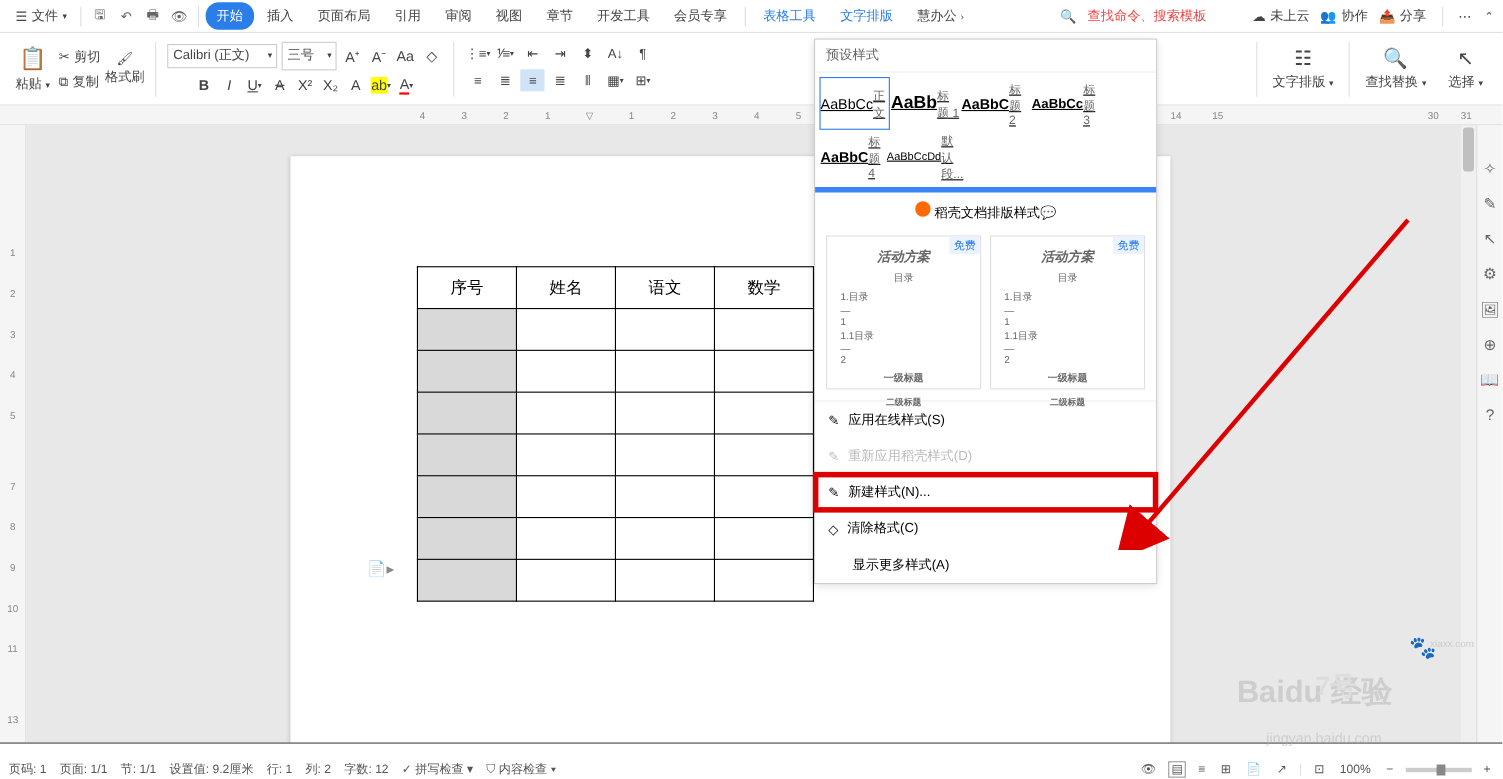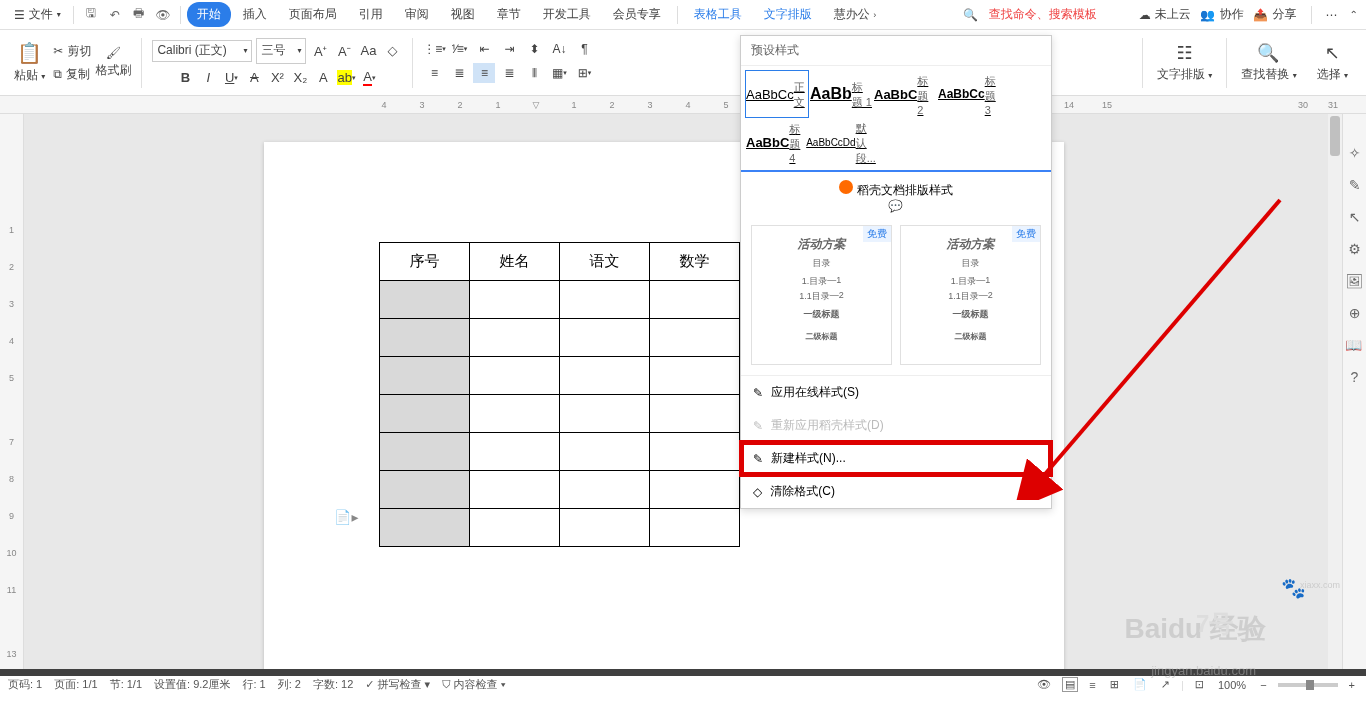--- a/index.html
+++ b/index.html
@@ -58,49 +58,49 @@
 
 
 .style-panel { position: absolute; left: 740px; top: 35px; width: 312px; background: #fff; border: 1px solid #ccc; box-shadow: 0 2px 8px rgba(0,0,0,.15); z-index: 100; font-size: 12px; }
 .style-panel .header { padding: 6px 10px; color: #666; border-bottom: 1px solid #eee; }
 .style-grid { display: flex; flex-wrap: wrap; padding: 4px; }
 .style-item { width: 64px; height: 48px; display: flex; align-items: center; justify-content: center; cursor: pointer; border: 1px solid transparent; text-decoration: underline; }
 .style-item.sel { border: 1px solid #2b7de9; }
 .style-item .preview { font-size: 13px; font-weight: bold; }
 .style-item.body .preview { font-weight: normal; }
 .style-item .lbl { font-size: 11px; color: #666; margin-top: 2px; }
-.style-panel .section { padding: 8px 10px; display: flex; align-items: center; justify-content: center; border-top: 2px solid #3b82f6; flex-direction: column; }
+.style-panel .section { padding: 8px 10px; display: flex; align-items: center; justify-content: center; border-top: 5px solid #3b82f6; }
 .style-panel .section .badge { width: 14px; height: 14px; background: #ff6a00; border-radius: 50%; display: inline-block; margin-right: 4px; }
 .style-panel .chat-icon { color: #888; }
 .style-tabs { display: flex; gap: 4px; padding: 6px 10px; align-items: center; }
 .style-tabs .st { padding: 2px 8px; border-radius: 10px; cursor: pointer; font-size: 11px; }
 .style-tabs .st.active { background: #2b7de9; color: #fff; }
 .style-tabs .arrow { margin-left: auto; border: 1px solid #ddd; width: 16px; height: 16px; display: flex; align-items: center; justify-content: center; font-size: 10px; }
 .tpl-row { display: flex; gap: 8px; padding: 4px 10px 10px; }
 .tpl-card { flex: 1; border: 1px solid #e0e0e0; height: 140px; position: relative; padding: 6px; font-size: 9px; color: #666; }
 .tpl-card .free { position: absolute; top: 0; right: 0; background: #eaf3ff; color: #2b7de9; padding: 1px 4px; font-size: 10px; }
 .tpl-card .ttl { text-align: center; font-style: italic; font-weight: bold; font-size: 12px; margin: 4px 0; }
 .tpl-card .sub { text-align: center; font-size: 9px; margin-bottom: 4px; }
-.tpl-card .line { display: flex; justify-content: center; padding: 1px 6px; }
+.tpl-card .line { display: flex; justify-content: flex-end; padding: 1px 6px; flex-direction: column; }
 .tpl-card .bold { font-weight: bold; text-align: center; margin-top: 4px; }
 .action-list { border-top: 1px solid #eee; }
 .action-list .act { padding: 8px 12px; display: flex; align-items: center; gap: 8px; cursor: pointer; }
 .action-list .act.disabled { color: #bbb; }
 .action-list .act.no-icon { padding-left: 34px; }
 .action-list .highlight { outline: 5px solid #d00; outline-offset: -3px; }
 
 
 .arrow-annotation { position: absolute; z-index: 200; pointer-events: none; }
 
 
 .right-sidebar { position: absolute; right: 0; top: 114px; width: 24px; bottom: 22px; background: #f5f5f5; border-left: 1px solid #ddd; display: flex; flex-direction: column; align-items: center; gap: 14px; padding-top: 30px; color: #666; }
 .right-sidebar .sb-icon { width: 18px; height: 18px; cursor: pointer; font-size: 14px; display: flex; align-items: center; justify-content: center; }
 
 
-.statusbar { position: absolute; bottom: 0; left: 0; right: 0; height: 22px; background: #fff; border-top: 7px solid #404040; display: flex; align-items: flex-end; font-size: 11px; color: #555; padding: 16px 8px; gap: 12px; }
+.statusbar { position: absolute; bottom: 0; left: 0; right: 0; height: 22px; background: #fff; border-top: 1px solid #404040; display: flex; align-items: flex-start; font-size: 11px; color: #555; padding: 16px 8px; gap: 12px; }
 .statusbar .right { margin-left: auto; display: flex; align-items: center; gap: 8px; }
 .statusbar .sbtn { padding: 0 3px; cursor: pointer; }
 
 
 .watermark1 { position: absolute; right: 100px; bottom: 60px; color: rgba(180,180,180,.5); font-size: 28px; font-weight: bold; z-index: 50; pointer-events: none; margin-top: 40px; }
 .watermark2 { position: absolute; right: 30px; bottom: 30px; width: 110px; height: 90px; z-index: 60; pointer-events: none; }
 .watermark2 .circle { width: 80px; height: 80px; border-radius: 50%; background: radial-gradient(circle, #7ab84a, #3a8a2a); display: flex; flex-direction: column; align-items: center; justify-content: center; color: #fff; font-size: 10px; position: absolute; right: 0; bottom: 0; }
 .watermark2 .head { color: #ddd; font-size: 24px; font-weight: bold; position: absolute; left: -30px; top: 20px; }
 .watermark2 .paw { position: absolute; top: -12px; right: 30px; color: #ccc; font-size: 20px; }
 .wm-url { position: absolute; right: 110px; bottom: 30px; color: rgba(180,180,180,.5); font-size: 13px; z-index: 50; }
@@ -443,20 +443,23 @@
         <span>重新应用稻壳样式(D)</span>
       </div>
     <div class="act highlight">
         <span>✎</span>
         <span>新建样式(N)...</span>
       </div>
     <div class="act">
         <span>◇</span>
         <span>清除格式(C)</span>
       </div>
+    <div class="act no-icon">
+        <span>显示更多样式(A)</span>
+      </div>
   </div>
 </div>
 
 <svg class="arrow-annotation" style="left:1010px;top:190px" width="280" height="310">
   <defs>
       <marker id="ah" markerWidth="12" markerHeight="12" refX="2" refY="6" orient="auto">
         <path d="M0,0 L12,6 L0,12 Z" fill="#d00"></path>
       </marker>
     </defs>
   <line x1="270" y1="10" x2="30" y2="290" stroke="#d00" stroke-width="4" marker-end="url(#ah)"></line>

